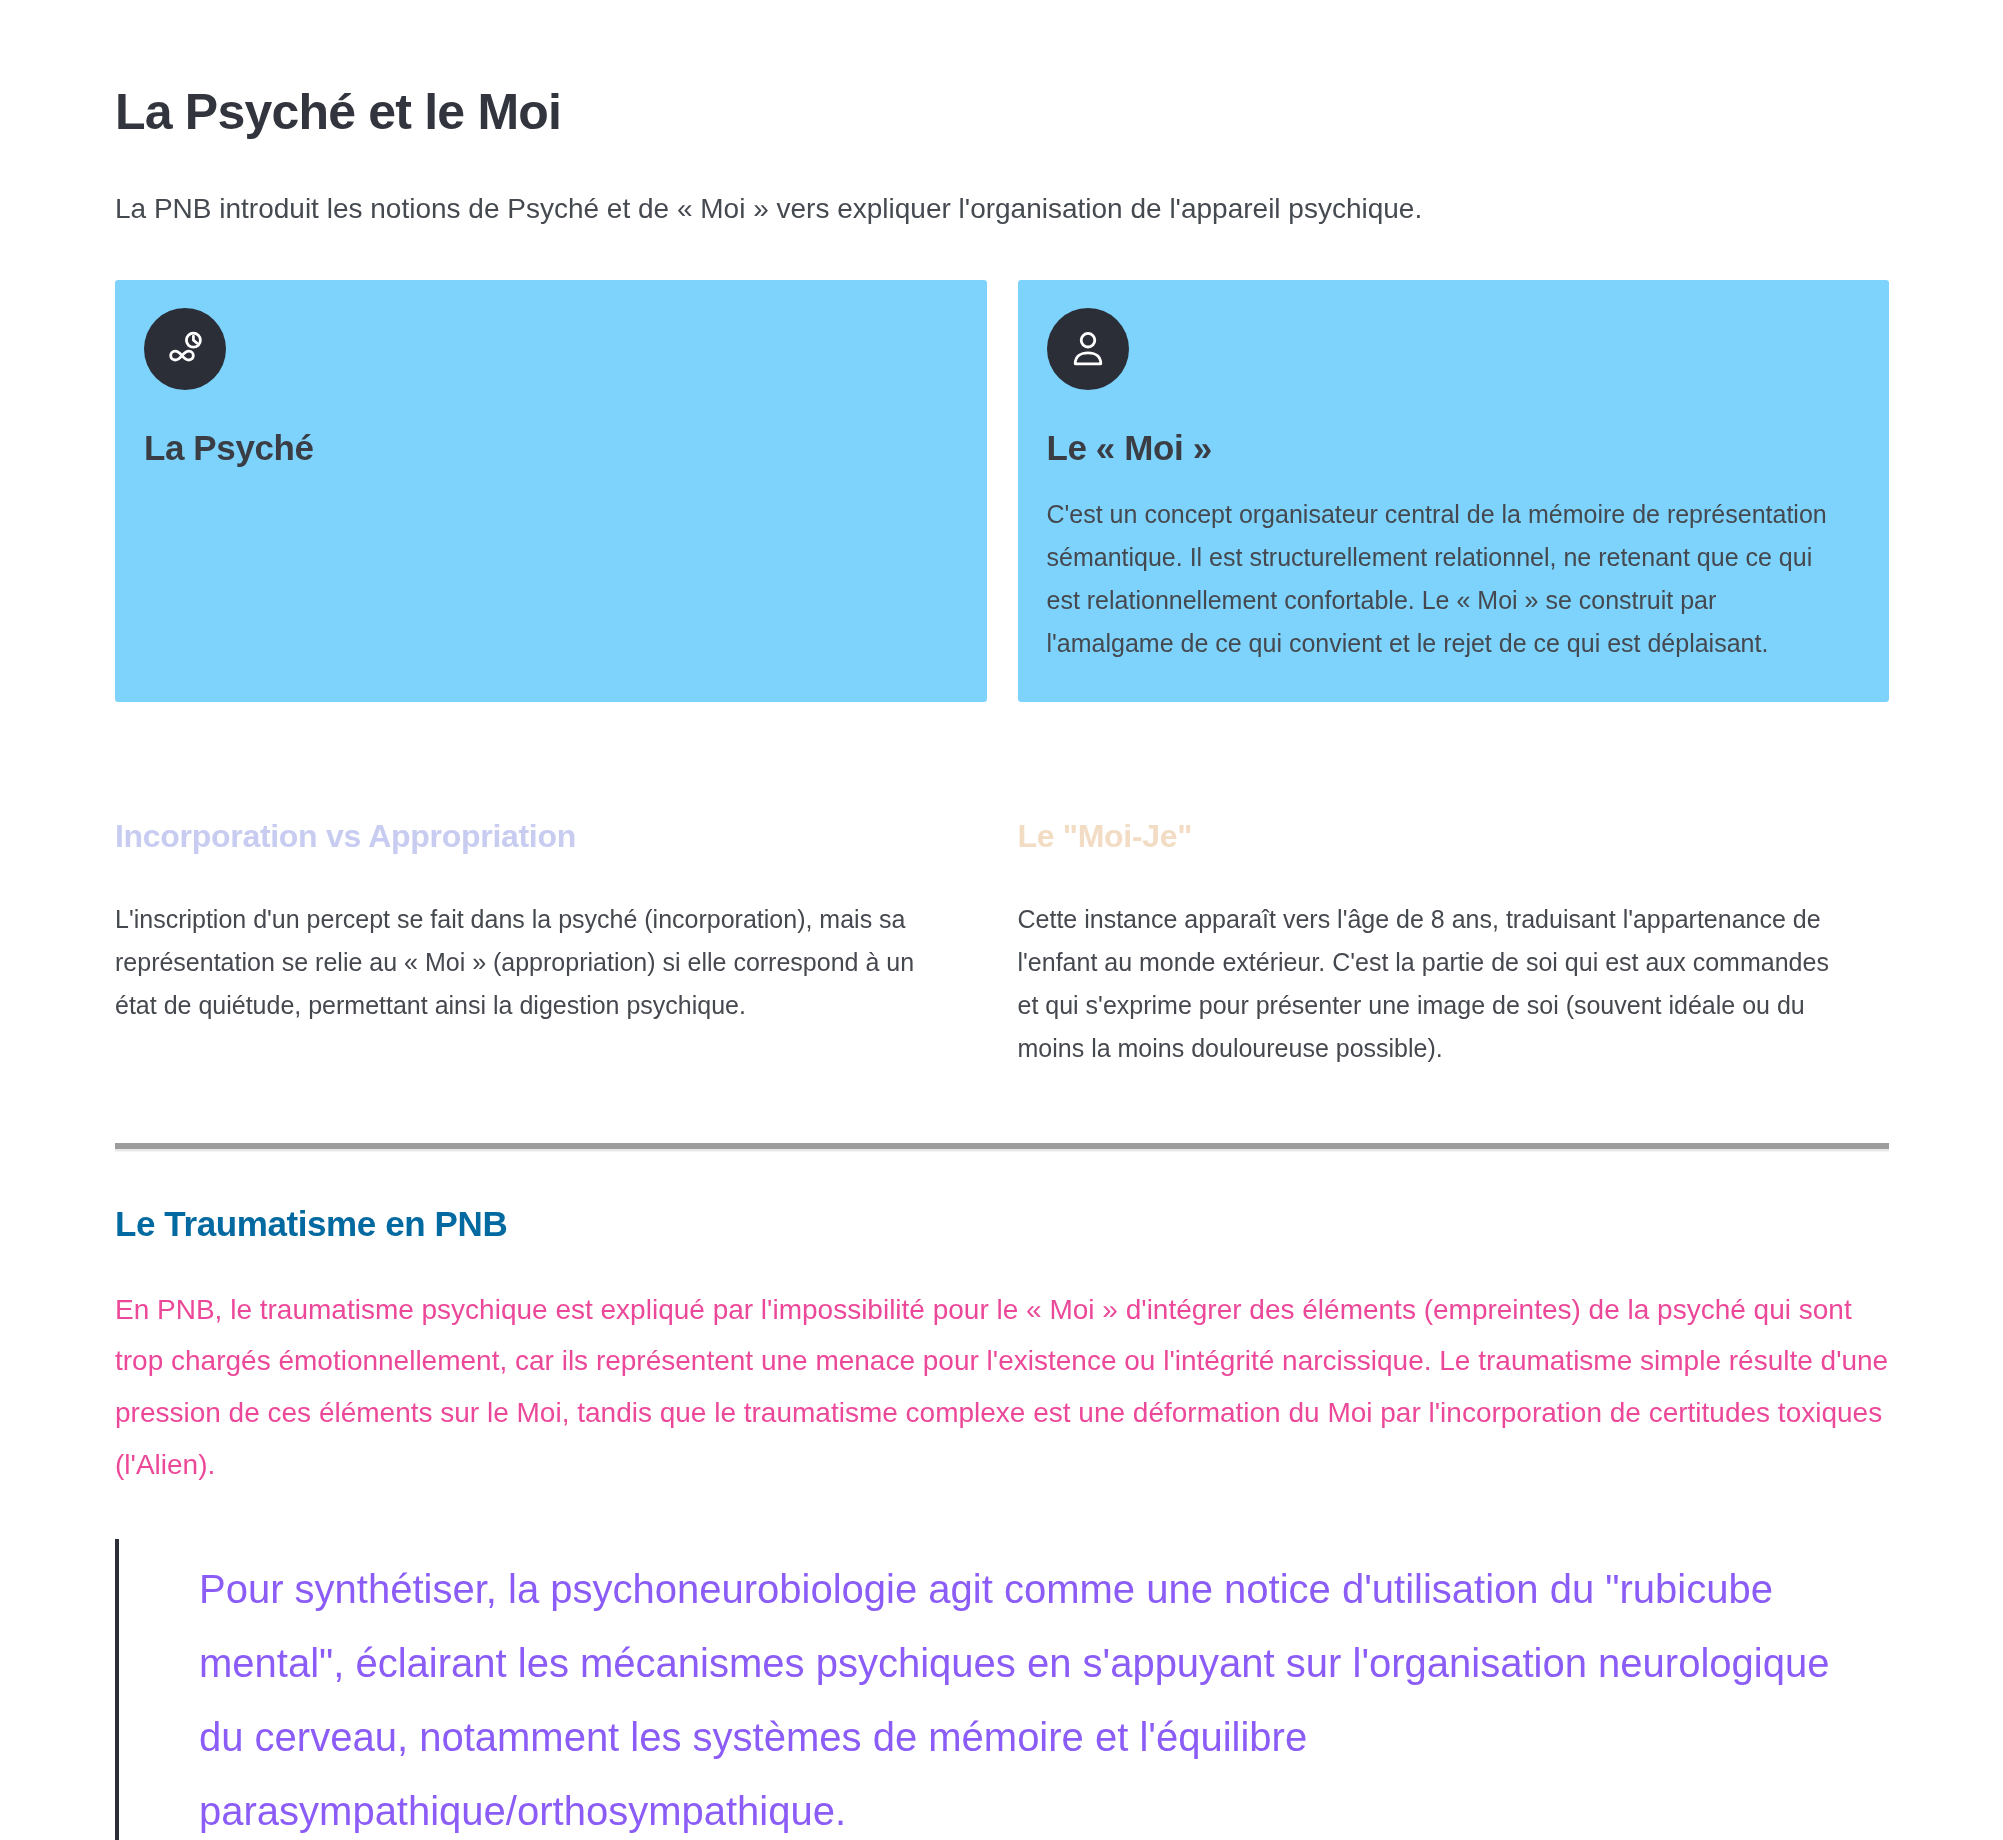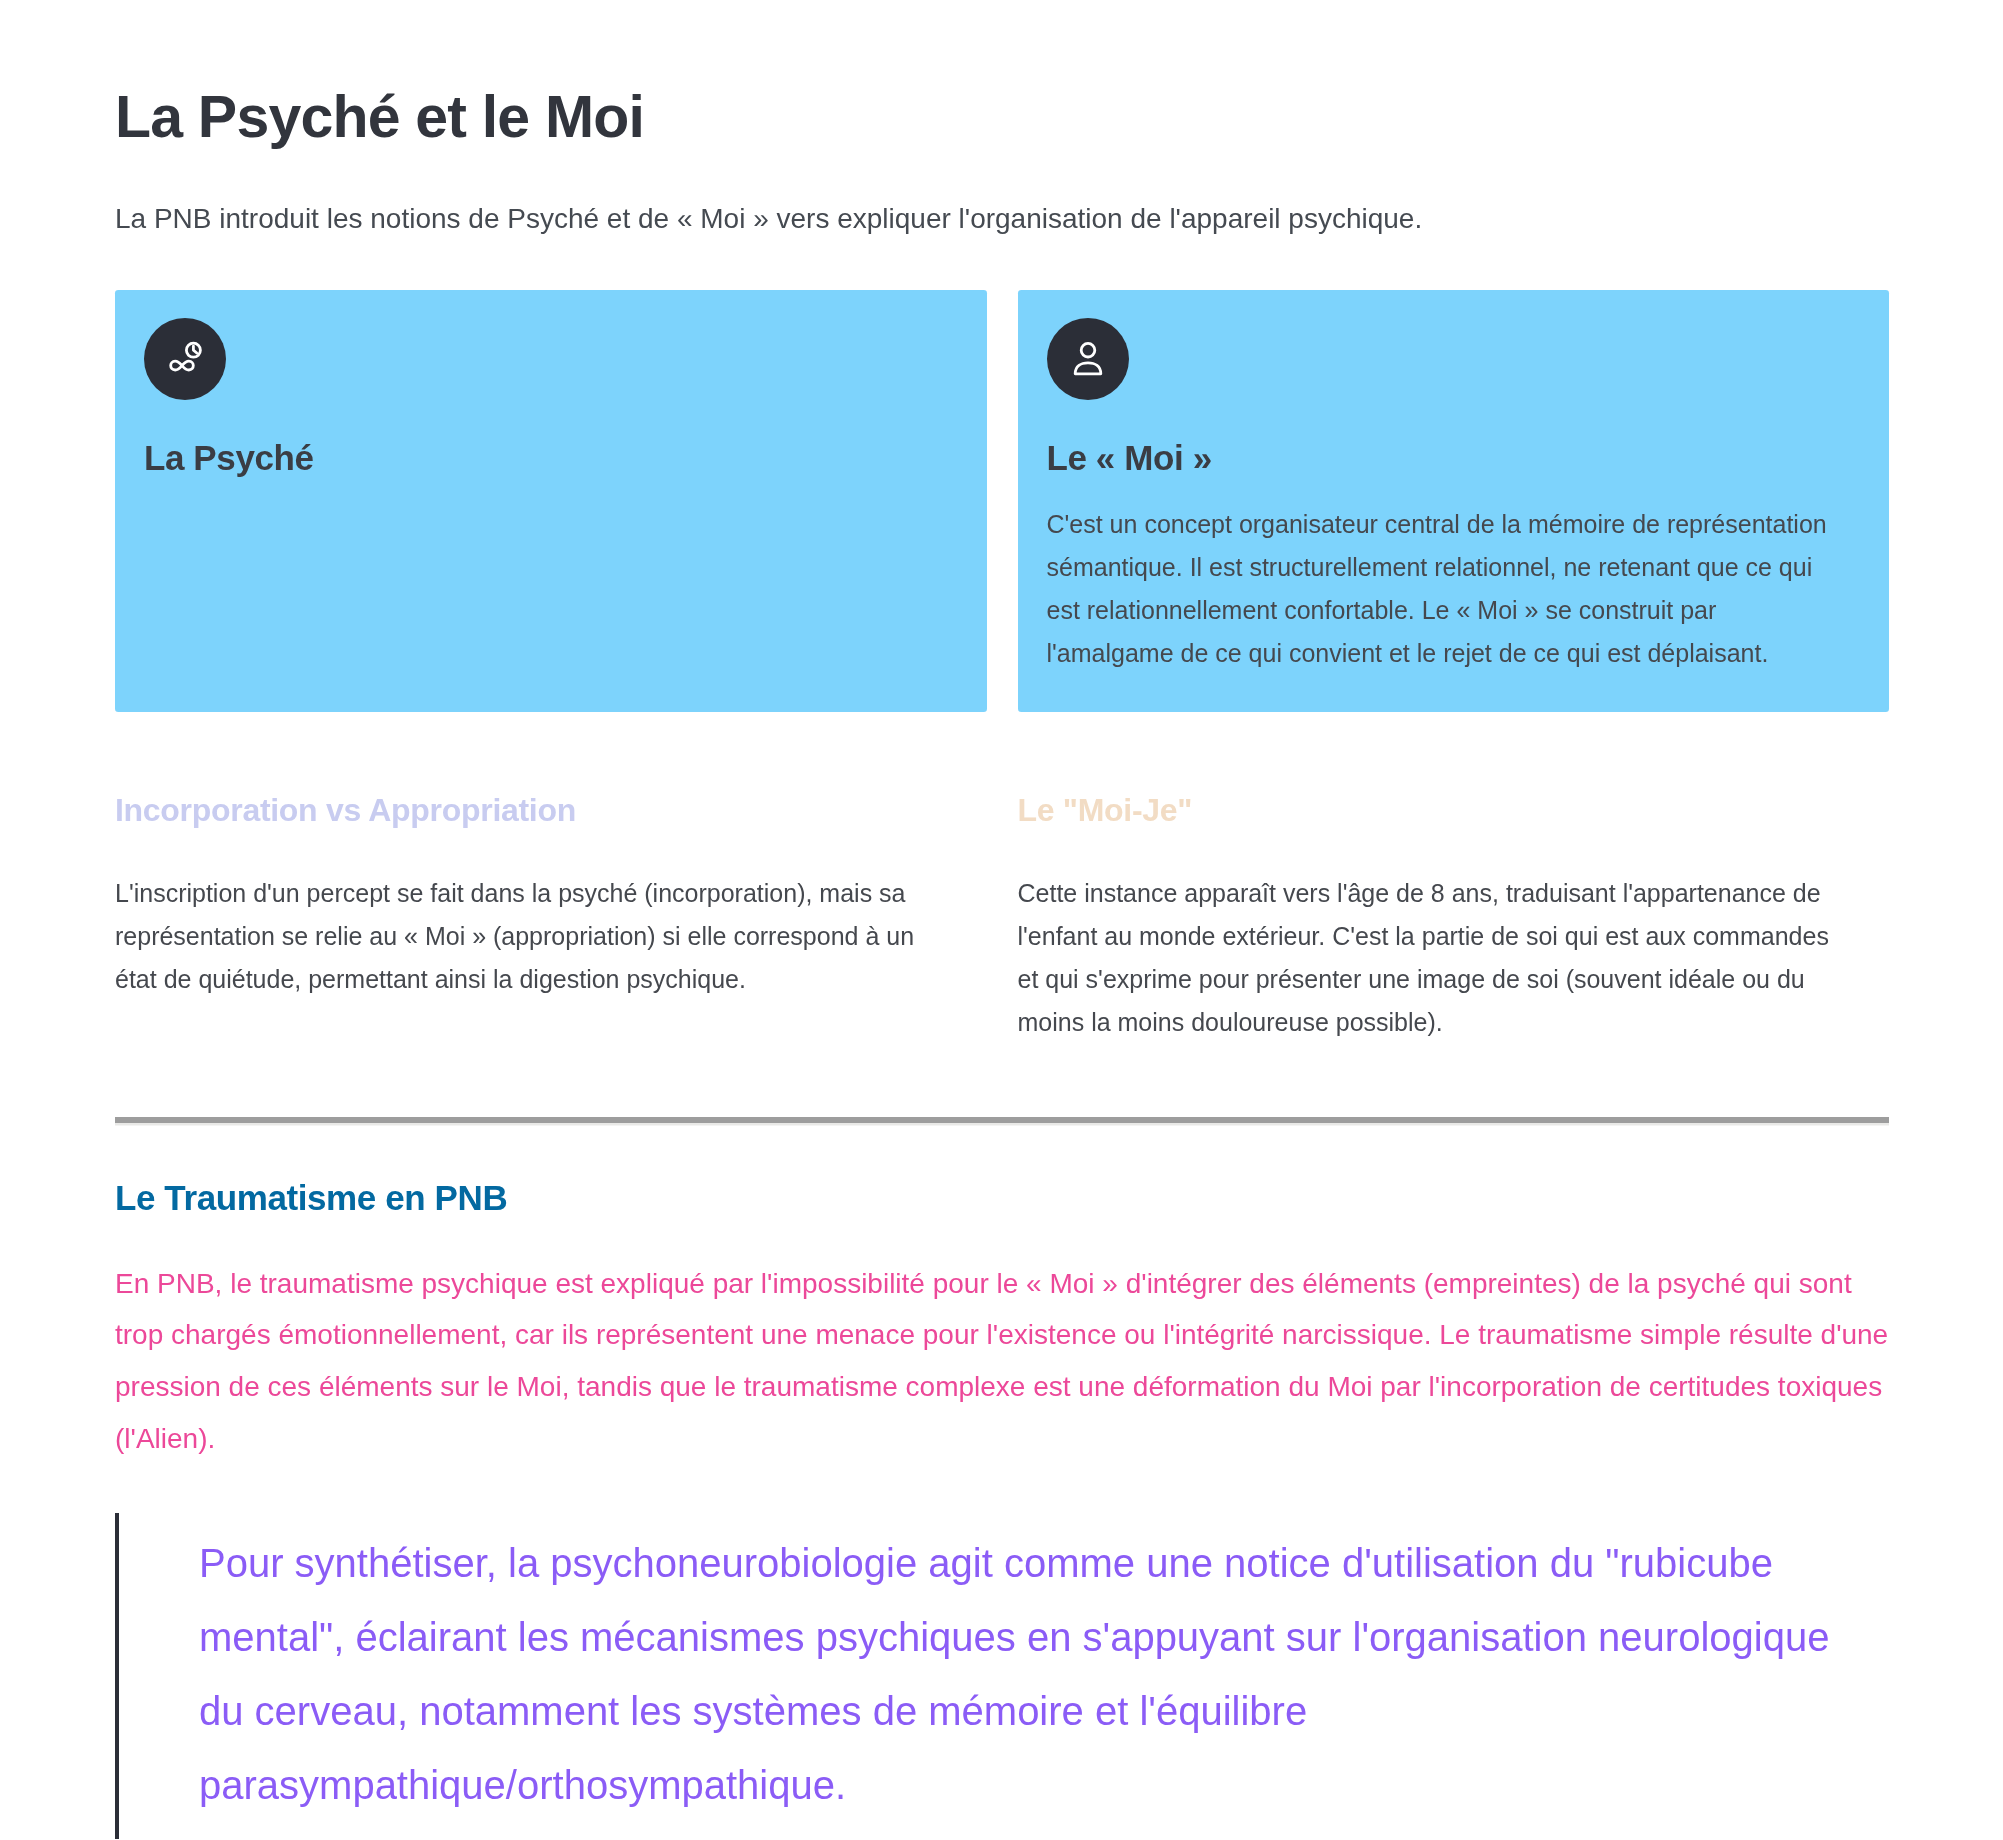--- a/index.html
+++ b/index.html
@@ -9,21 +9,21 @@
     height: 1840px;
     font-family: "Liberation Sans", sans-serif;
     color: #46494f;
     overflow: hidden;
   }
   .page {
     width: 2004px;
     padding: 43px 115px 0 115px;
   }
   h1.page-title {
-    font-size: 59px;
+    font-size: 50px;
     font-weight: 800;
     letter-spacing: -0.8px;
     color: #32353d;
     margin-top: 40px;
   }
   p.intro {
     margin-top: 48px;
     font-size: 28px;
     color: #454a51;
     line-height: 1.4;
@@ -68,20 +68,21 @@
     margin-top: 80px;
     display: grid;
     grid-template-columns: 1fr 1fr;
     gap: 31px;
     align-items: start;
   }
   .subsection h3 {
     font-size: 32px;
     font-weight: 800;
     letter-spacing: -0.3px;
+    margin-top: 36px;
   }
   .subsection p {
     margin-top: 43px;
     font-size: 25px;
     line-height: 1.72;
     color: #45484e;
     max-width: 818px;
   }
   hr.divider {
     border: none;

